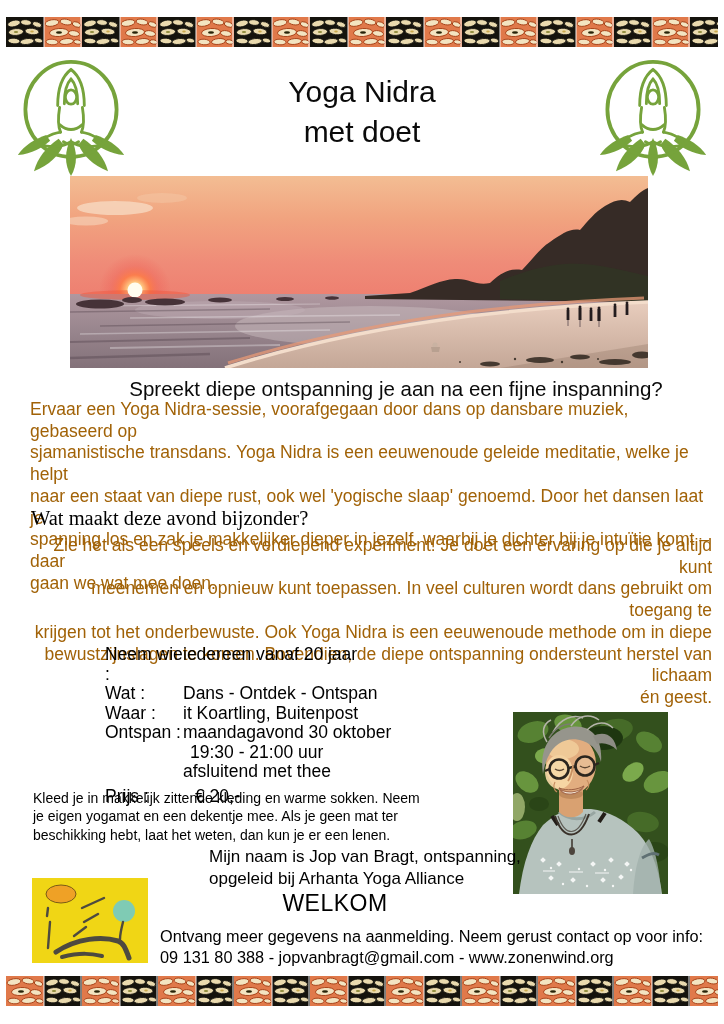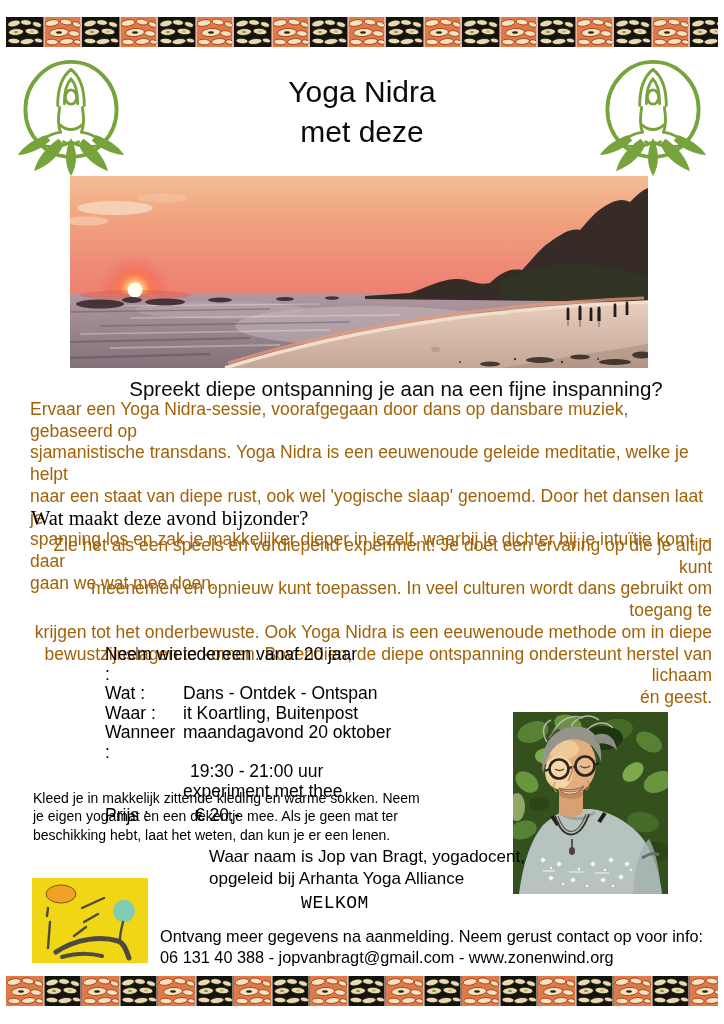--- a/index.html
+++ b/index.html
@@ -28,21 +28,21 @@
   .details .row{display:flex;}
   .details .label{width:78px;flex:0 0 78px;}
   .details .row.indent1 .value{padding-left:7px;}
   .details .row.prijs{margin-top:5px;gap:12px;}
   .prep{position:absolute;left:33px;top:789px;width:455px;font-size:14px;
         line-height:18.4px;white-space:pre-line;}
   .portrait{position:absolute;left:513px;top:712px;width:155px;height:182px;}
   .portrait svg{display:block;width:100%;height:100%;}
   .teacher{position:absolute;left:209px;top:846px;font-size:17px;line-height:22px;}
   .welcome{position:absolute;left:170px;top:889px;width:330px;text-align:center;
-           font-size:18px;line-height:29px;letter-spacing:.5px;font-family:Liberation Mono, monospace;}
+           font-size:23px;line-height:29px;letter-spacing:.5px;}
   .zon-logo{position:absolute;left:32px;top:878px;width:116px;height:85px;}
   .zon-logo svg{display:block;width:100%;height:100%;}
   .contact{position:absolute;left:160px;top:926px;font-size:16.3px;line-height:20.5px;}
 </style>
 </head>
 <body>
 
 <div class="page">
 
   <svg class="border-band border-top" viewBox="0 0 712 30" preserveAspectRatio="none">
@@ -120,21 +120,21 @@
         <path d="M72,52 C74,64 73.5,72 71,78"></path>
         <path d="M48,70 C56,77 64,77 72,70"></path>
         <path d="M49,78 C38,80 30,85 28,91 C40,95 52,93 60,88 C68,93 80,95 92,91 C90,85 82,80 71,78"></path>
         <path d="M52,88 C58,92 62,92 68,88"></path>
       </g>
     </svg>
   </div>
 
   <div class="title">
     <div>Yoga Nidra</div>
-    <div>met deze</div>
+    <div>met doet</div>
   </div>
 
   <div class="photo">
     <svg viewBox="0 0 578 192" preserveAspectRatio="none">
       <defs>
         <linearGradient id="sky" x1="0" y1="0" x2="0" y2="1">
           <stop offset="0" stop-color="#F3BD93"></stop>
           <stop offset="0.35" stop-color="#F1A37F"></stop>
           <stop offset="0.72" stop-color="#EF8B78"></stop>
           <stop offset="1" stop-color="#EE7F70"></stop>
@@ -250,30 +250,30 @@
     </div>
     <div class="row">
       <div class="label">Wat :</div>
       <div class="value">Dans - Ontdek - Ontspan</div>
     </div>
     <div class="row">
       <div class="label">Waar :</div>
       <div class="value">it Koartling, Buitenpost</div>
     </div>
     <div class="row">
-      <div class="label">Wanneer :</div>
-      <div class="value">maandagavond 20 oktober</div>
+      <div class="label">Ontspan :</div>
+      <div class="value">maandagavond 30 oktober</div>
     </div>
     <div class="row indent1">
       <div class="label"></div>
       <div class="value">19:30 - 21:00 uur</div>
     </div>
     <div class="row">
       <div class="label"></div>
-      <div class="value">experiment met thee</div>
+      <div class="value">afsluitend met thee</div>
     </div>
     <div class="row prijs">
       <div class="label">Prijs :</div>
       <div class="value">€ 20,-</div>
     </div>
   </div>
 
   <div class="prep">Kleed je in makkelijk zittende kleding en warme sokken. Neem
 je eigen yogamat en een dekentje mee. Als je geen mat ter
 beschikking hebt, laat het weten, dan kun je er een lenen.</div>
@@ -354,21 +354,21 @@
           <circle cx="118" cy="158" r="1.2"></circle>
         <circle cx="50" cy="172" r="1.2"></circle>
           <circle cx="74" cy="174" r="1.2"></circle>
         <circle cx="100" cy="174" r="1.2"></circle>
         <path d="M30,159 L42,159 M56,160 L70,160 M82,161 L96,161" stroke="#FFFFFF" stroke-width="1" fill="none"></path>
       </g>
     </svg>
   </div>
 
   <div class="teacher">
-    <div>Waar naam is Jop van Bragt, yogadocent,</div>
+    <div>Mijn naam is Jop van Bragt, ontspanning,</div>
     <div>opgeleid bij Arhanta Yoga Alliance</div>
   </div>
 
   <div class="welcome">WELKOM</div>
 
   <div class="zon-logo">
     <svg viewBox="0 0 116 85" preserveAspectRatio="none">
       <rect width="116" height="85" fill="#F0D615"></rect>
       <ellipse cx="29" cy="16" rx="15" ry="9" fill="#EFA126" stroke="#7A5A16" stroke-width="1"></ellipse>
       <circle cx="92" cy="33" r="11" fill="#7FCBB4"></circle>
@@ -380,21 +380,21 @@
         <path d="M42,58 L54,49"></path>
         <path d="M91,44 C89,52 88,58 88,61"></path>
       </g>
       <path d="M24,74 C45,60 70,58 86,63 C92,65 94,72 97,80" fill="none" stroke="#4D4A40" stroke-width="5" stroke-linecap="round"></path>
       <path d="M30,79 C50,74 60,76 70,78" fill="none" stroke="#4D4A40" stroke-width="4" stroke-linecap="round"></path>
     </svg>
   </div>
 
   <div class="contact">
     <div>Ontvang meer gegevens na aanmelding. Neem gerust contact op voor info:</div>
-    <div>06 131 40 388 - jopvanbragt@gmail.com - www.zonenwind.org</div>
+    <div>09 131 80 388 - jopvanbragt@gmail.com - www.zonenwind.org</div>
   </div>
 
   <svg class="border-band border-bottom" viewBox="0 0 712 30" preserveAspectRatio="none">
     <defs>
       <pattern id="bp2" width="76" height="30" patternUnits="userSpaceOnUse">
         <rect x="0" y="0" width="38" height="30" fill="#E0794A"></rect>
         <g fill="#F3E4C1" stroke="#A33C12" stroke-width="0.9">
           <ellipse cx="8" cy="6" rx="7" ry="3.2" transform="rotate(-10 8 6)"></ellipse>
           <ellipse cx="22" cy="5" rx="6" ry="2.8" transform="rotate(10 22 5)"></ellipse>
           <ellipse cx="32.5" cy="7.5" rx="4.4" ry="2.5" transform="rotate(20 32.5 7.5)"></ellipse>

